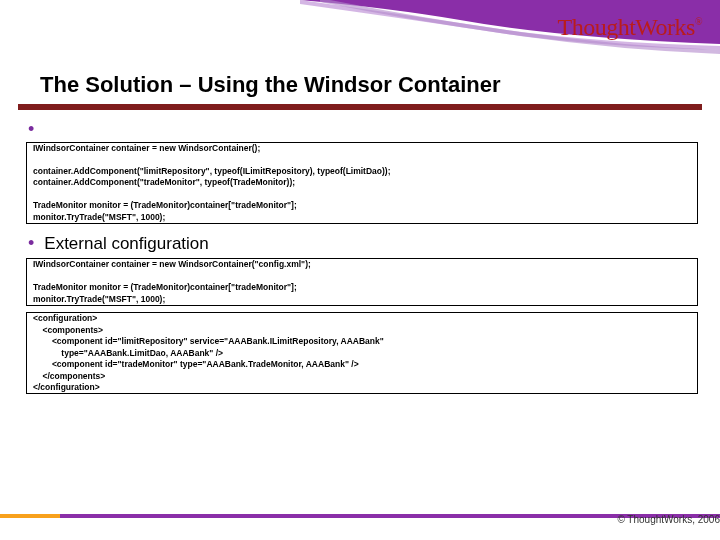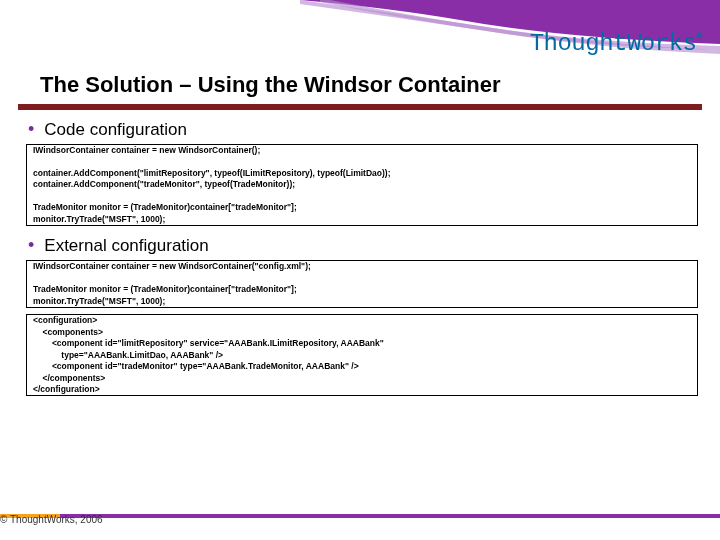--- a/index.html
+++ b/index.html
@@ -19,23 +19,23 @@
   .header-swoosh {
     position: absolute;
     right: 0;
     top: 0;
     width: 420px;
     height: 56px;
   }
   .brand {
     position: absolute;
     right: 18px;
-    top: 30px;
-    color: #0369a1;
-    font-family: Liberation Mono, monospace;
+    top: 14px;
+    color: #b91c1c;
+    font-family: Liberation Serif, serif;
     font-size: 24px;
     font-weight: normal;
     z-index: 2;
     letter-spacing: -0.5px;
   }
   .brand .light { font-weight: 300; }
   .brand sup { font-size: 10px; vertical-align: top; position: relative; top: 2px; }
   .title {
     font-size: 22px;
     font-weight: bold;
@@ -70,21 +70,21 @@
     font-weight: bold;
     line-height: 1.35;
     white-space: pre-wrap;
   }
   .footer {
     position: absolute;
     bottom: 0;
     left: 0;
     right: 0;
     height: 26px;
-    text-align: left;
+    text-align: right;
     font-size: 10px;
     color: #333;
   }
   .footer-bar {
     position: absolute;
     bottom: 22px;
     left: 0;
     right: 0;
     height: 4px;
   }
@@ -102,21 +102,20 @@
     <span>Thought</span><span class="light">Works</span><sup>®</sup>
   </div>
 </div>
 
 <h1 class="title">The Solution – Using the Windsor Container</h1>
 
 <div class="content">
 
   <div class="bullet">
     <span class="dot">•</span>
-    <span>Code configuration</span>
   </div>
   <div class="codebox">IWindsorContainer container = new WindsorContainer();
 
 container.AddComponent("limitRepository", typeof(ILimitRepository), typeof(LimitDao));
 container.AddComponent("tradeMonitor", typeof(TradeMonitor));
 
 TradeMonitor monitor = (TradeMonitor)container["tradeMonitor"];
 monitor.TryTrade("MSFT", 1000);</div>
 
   <div class="bullet">

